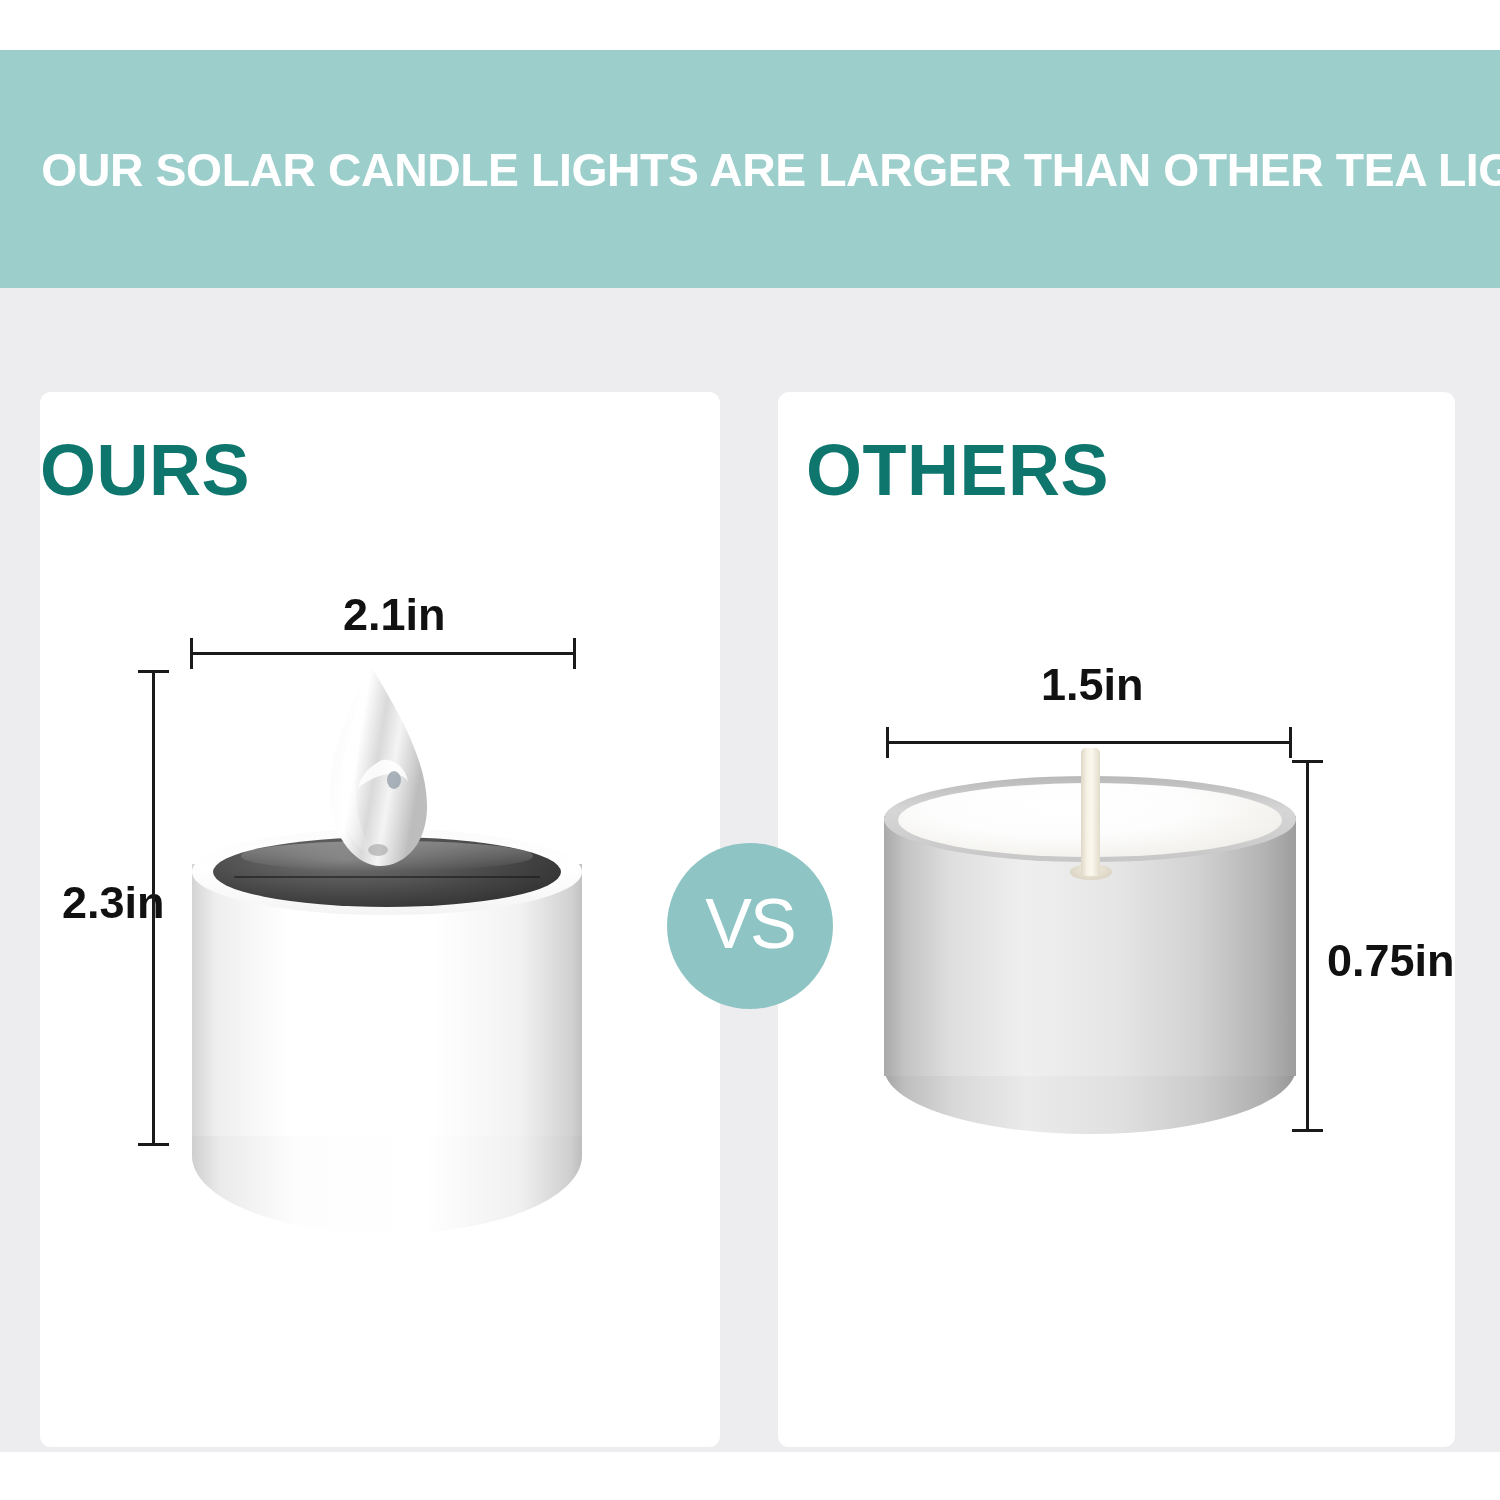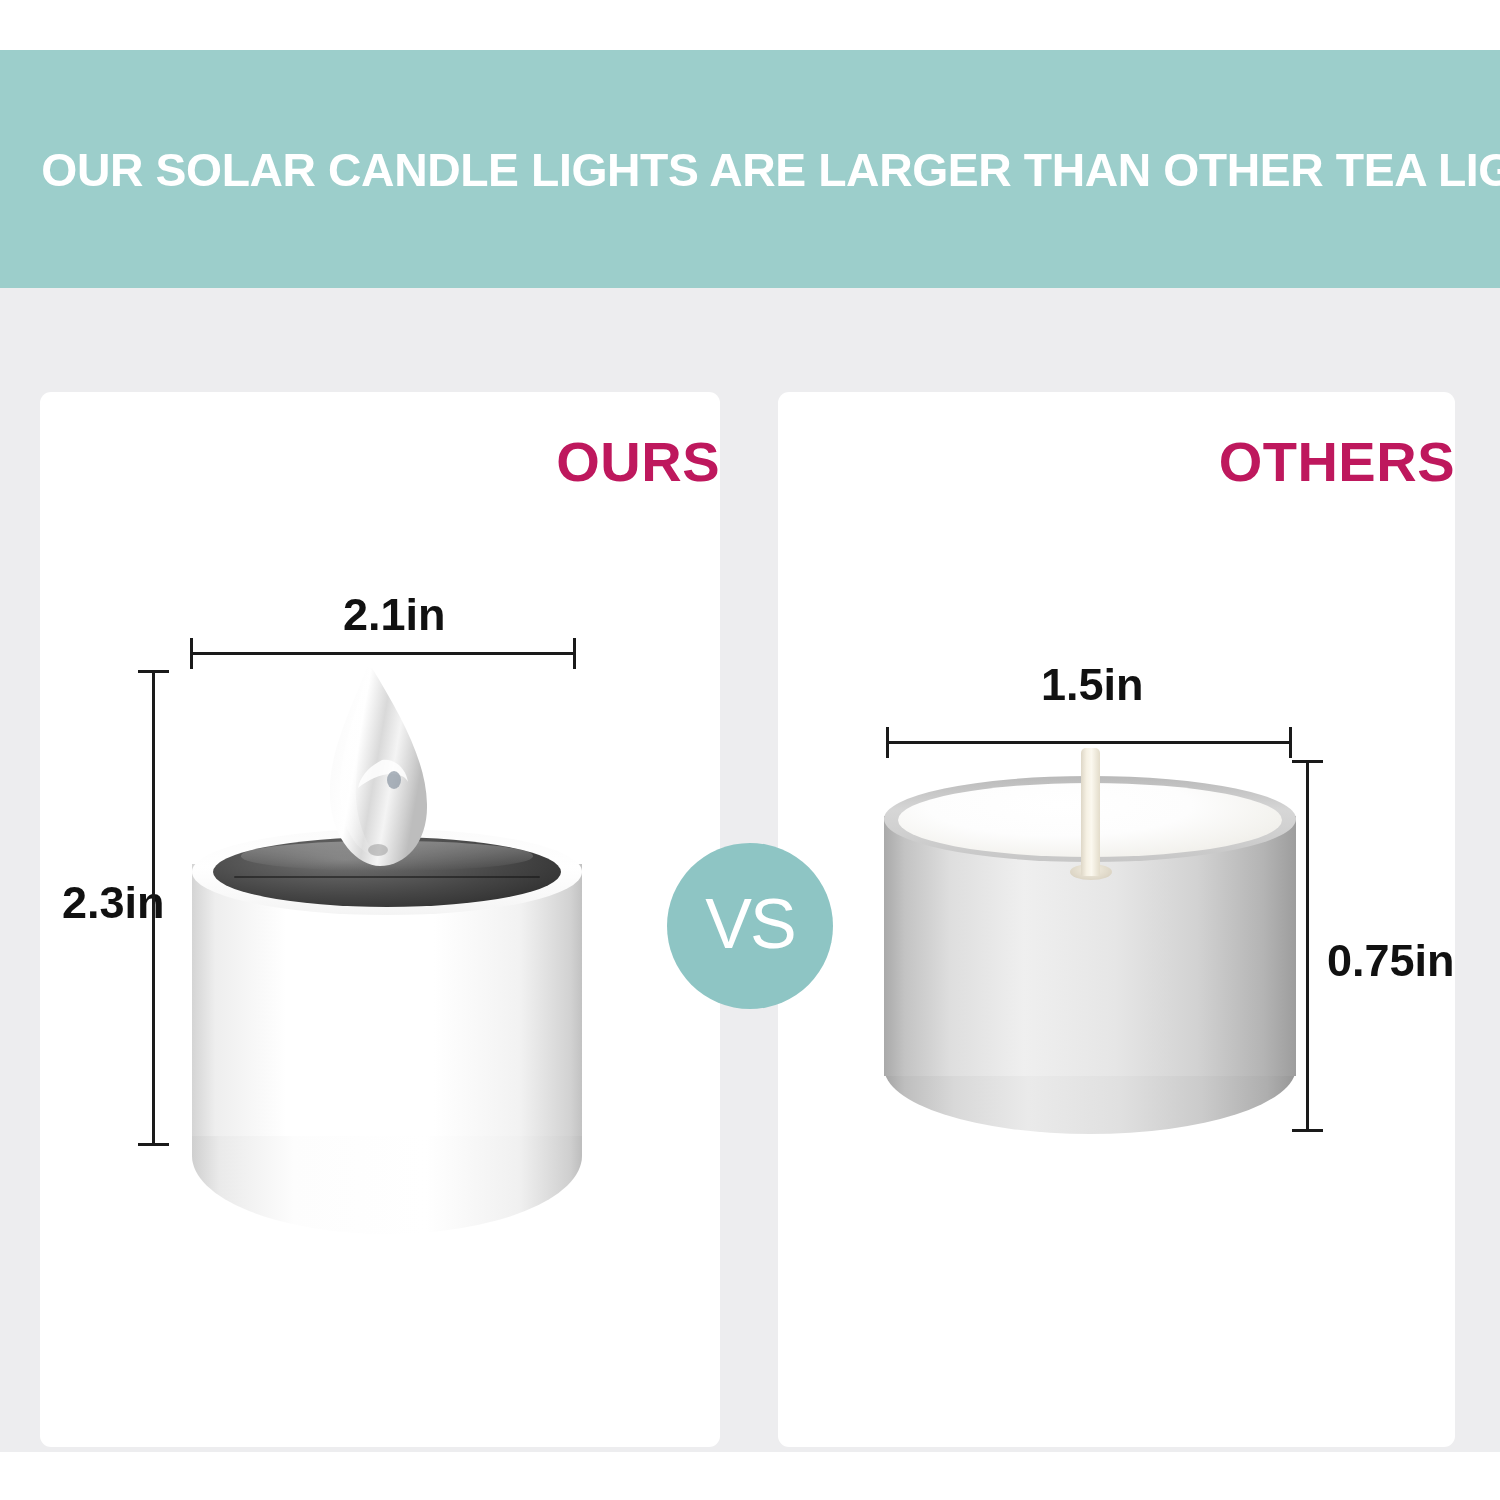--- a/index.html
+++ b/index.html
@@ -54,29 +54,29 @@
     height:1055px;
     background:#ffffff;
     border-radius:11px;
   }
   .card-left  { left:40px;  width:680px; }
   .card-right { left:778px; width:677px; }
 
   .card-title {
     position:absolute;
     top:0; left:0; width:100%;
-    text-align:right;
-    font-size:56px;
+    text-align:left;
+    font-size:72px;
     font-weight:bold;
-    color:#be185d;
+    color:#0f766e;
     letter-spacing:0.5px;
     line-height:1;
   }
   .card-left  .card-title { top:42px; }
-  .card-right .card-title { top:42px; }
+  .card-right .card-title { top:42px;padding-left:28px; }
 
   
   .vs-badge {
     position:absolute;
     left:667px; top:843px;
     width:166px; height:166px;
     border-radius:50%;
     background:#8ec5c4;
     display:flex;
     align-items:center;

